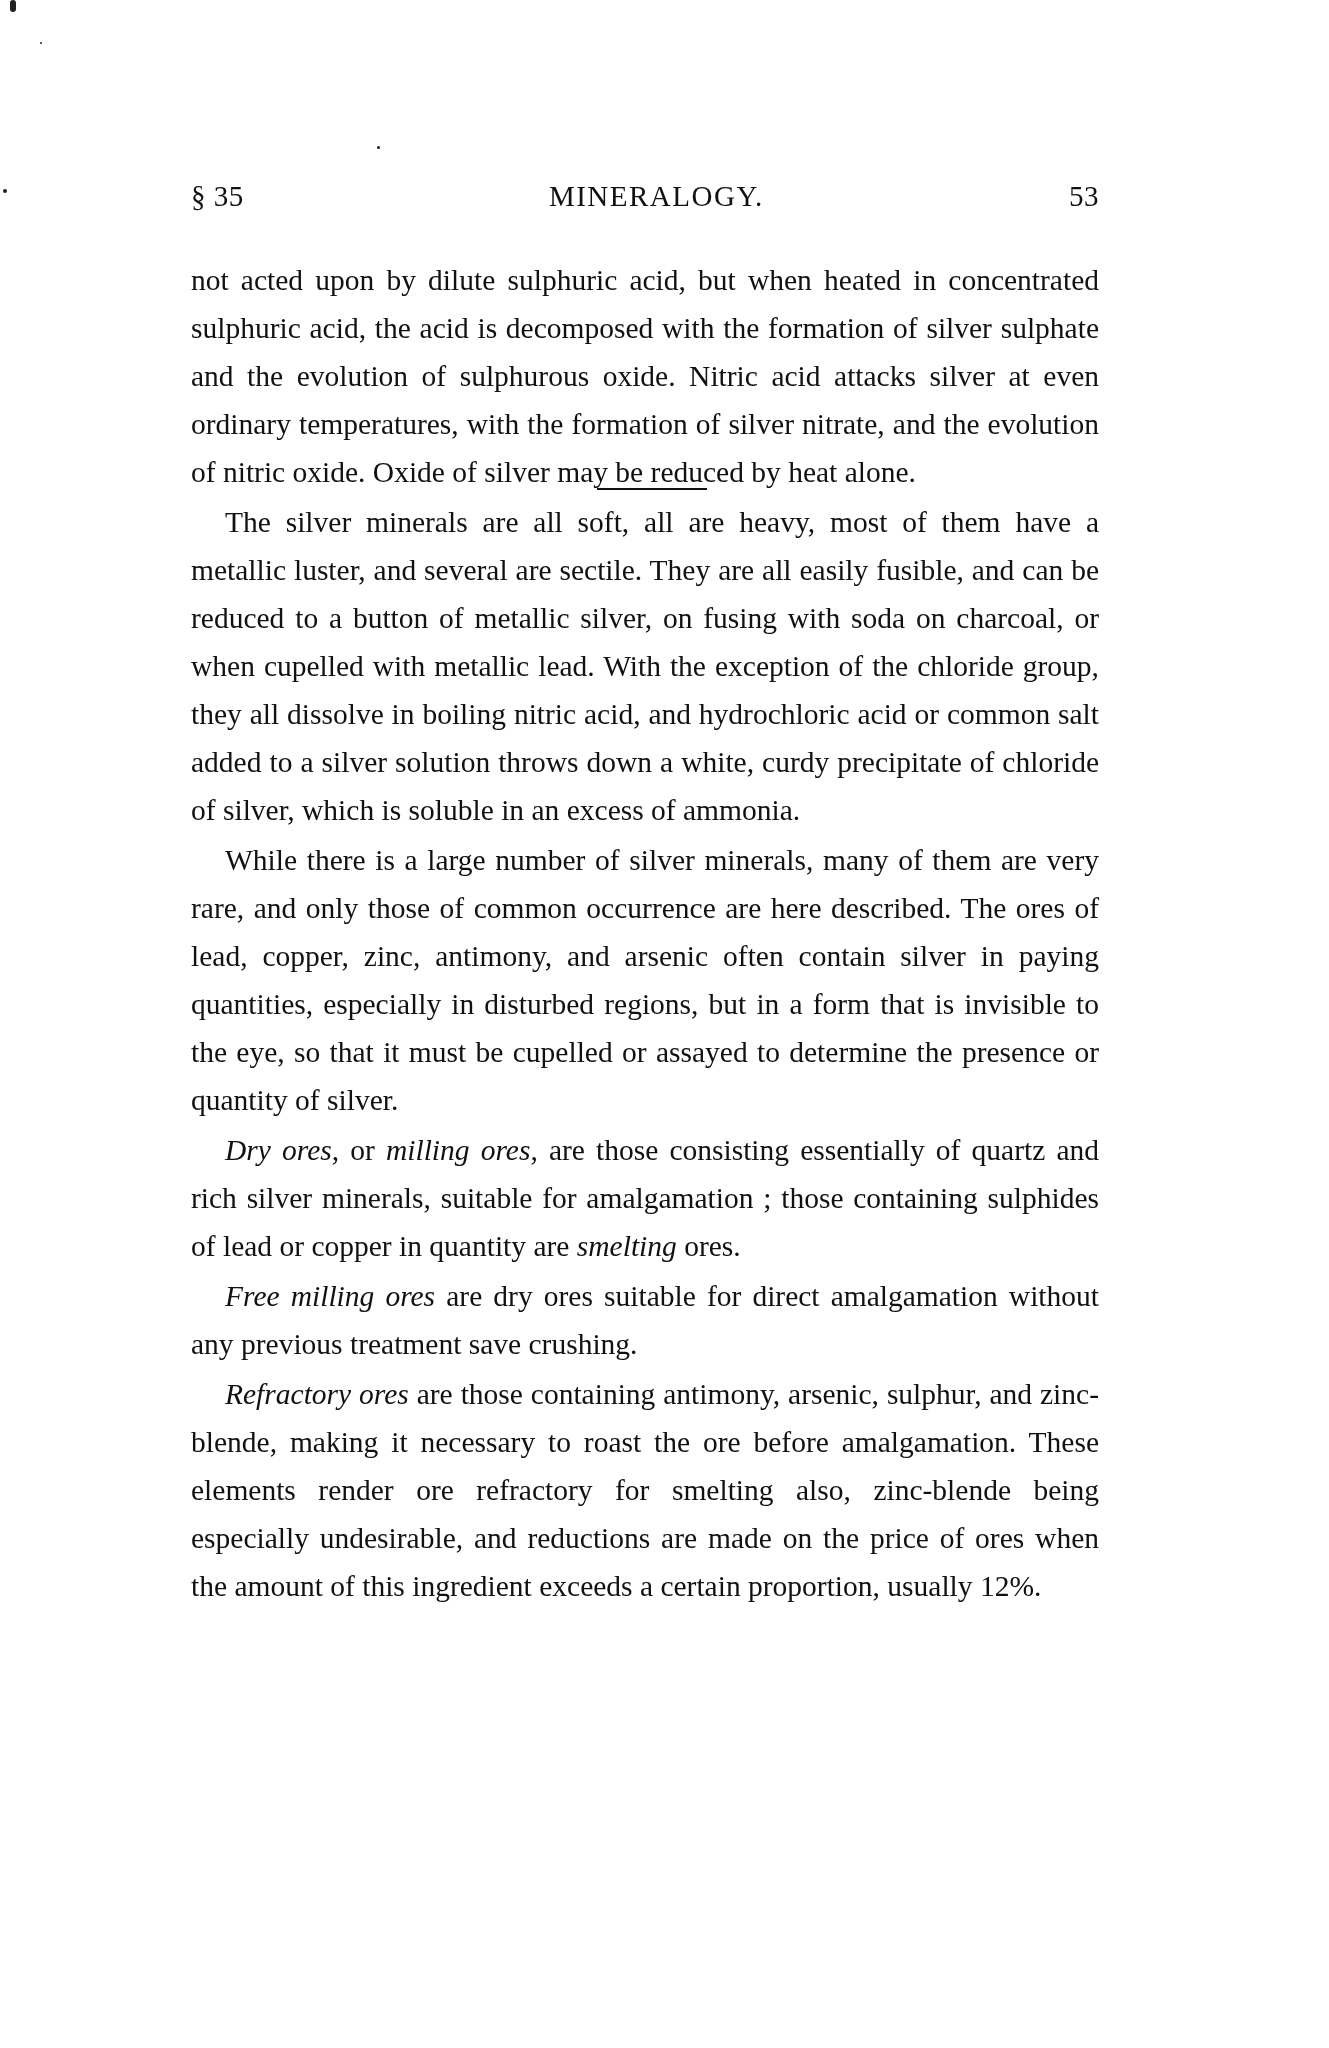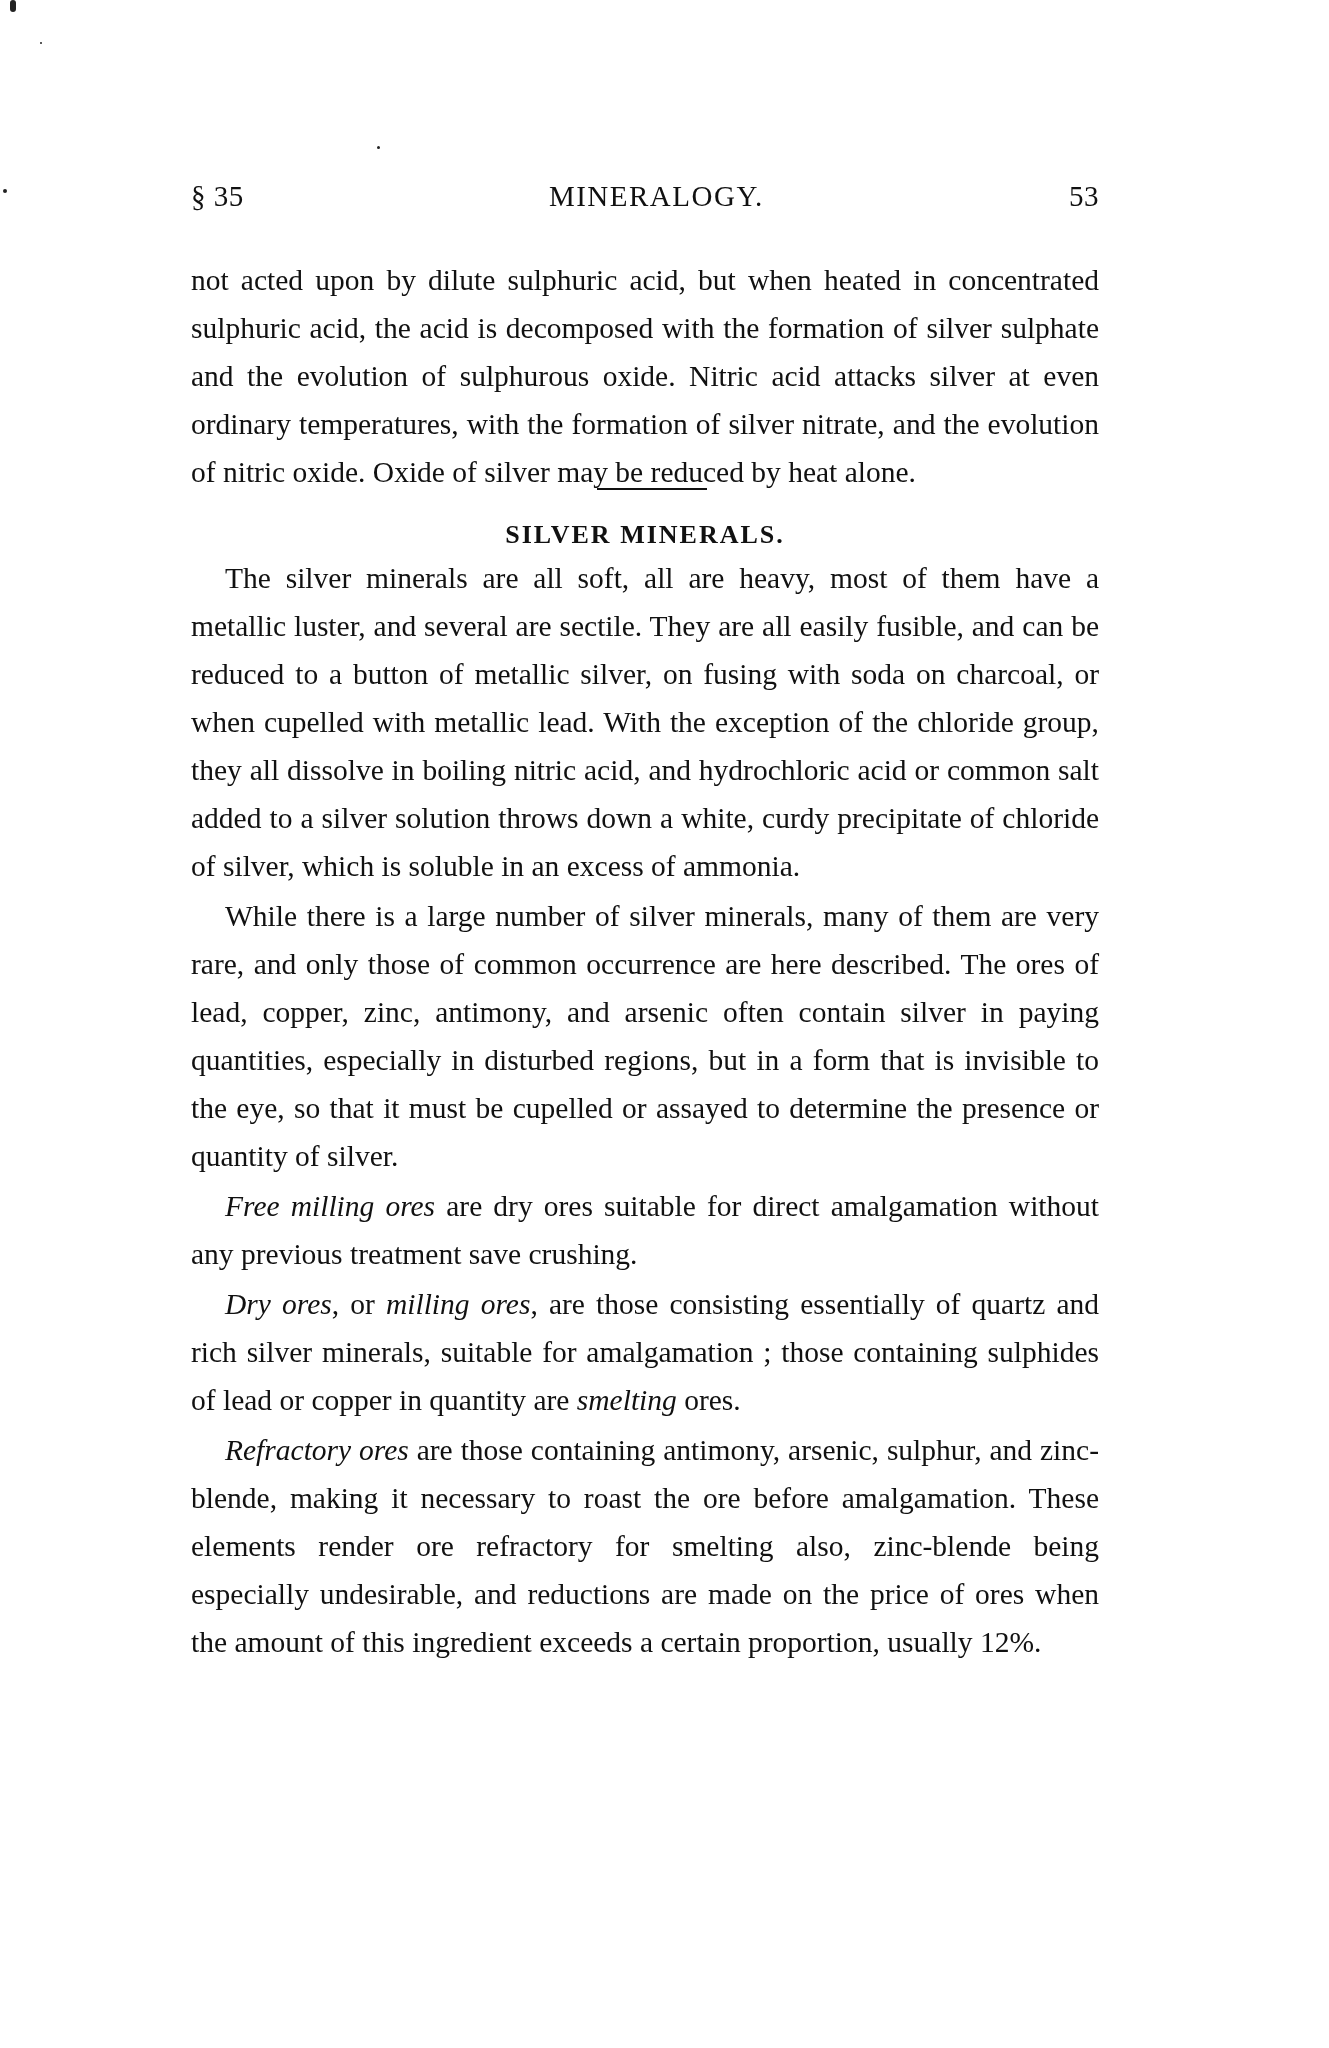--- a/index.html
+++ b/index.html
@@ -45,23 +45,22 @@
 <div class="page">
   <div class="running-head">
     <span>§ 35</span>
     <span class="title">MINERALOGY.</span>
     <span>53</span>
   </div>
 
   <p>not acted upon by dilute sulphuric acid, but when heated in concentrated sulphuric acid, the acid is decomposed with the formation of silver sulphate and the evolution of sulphurous oxide. Nitric acid attacks silver at even ordinary temperatures, with the formation of silver nitrate, and the evolution of nitric oxide. Oxide of silver may be reduced by heat alone.</p>
   <div class="rule"></div>
 
-  <h2>SILVER MINERALS.</h2>
 
   <p class="indent">The silver minerals are all soft, all are heavy, most of them have a metallic luster, and several are sectile. They are all easily fusible, and can be reduced to a button of metallic silver, on fusing with soda on charcoal, or when cupelled with metallic lead. With the exception of the chloride group, they all dissolve in boiling nitric acid, and hydrochloric acid or common salt added to a silver solution throws down a white, curdy precipitate of chloride of silver, which is soluble in an excess of ammonia.</p>
   <p class="indent para-gap">While there is a large number of silver minerals, many of them are very rare, and only those of common occurrence are here described. The ores of lead, copper, zinc, antimony, and arsenic often contain silver in paying quantities, especially in disturbed regions, but in a form that is invisible to the eye, so that it must be cupelled or assayed to determine the presence or quantity of silver.</p>
 
+  <p class="indent para-gap"><em>Dry ores</em><span>, or </span><em>milling ores</em><span>, are those consisting essentially of quartz and rich silver minerals, suitable for amalgamation ; those containing sulphides of lead or copper in quantity are </span><em>smelting</em><span> ores.</span></p>
+
   <p class="indent para-gap"><em>Free milling ores</em><span> are dry ores suitable for direct amalgamation without any previous treatment save crushing.</span></p>
-
-  <p class="indent para-gap"><em>Dry ores</em><span>, or </span><em>milling ores</em><span>, are those consisting essentially of quartz and rich silver minerals, suitable for amalgamation ; those containing sulphides of lead or copper in quantity are </span><em>smelting</em><span> ores.</span></p>
 
   <p class="indent para-gap"><em>Refractory ores</em><span> are those containing antimony, arsenic, sulphur, and zinc-blende, making it necessary to roast the ore before amalgamation. These elements render ore refractory for smelting also, zinc-blende being especially undesirable, and reductions are made on the price of ores when the amount of this ingredient exceeds a certain proportion, usually 12%.</span></p>
 </div>
 
 </body></html>

